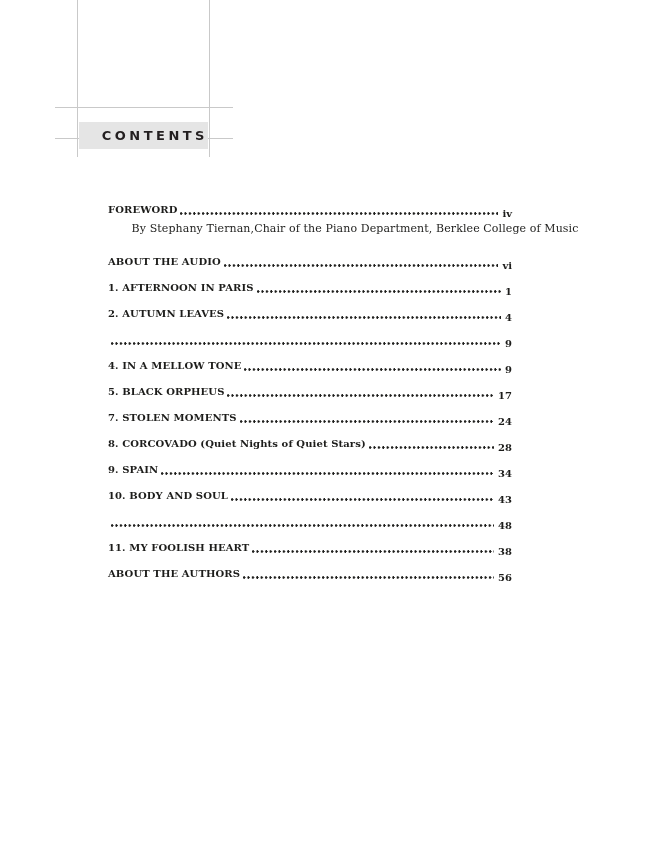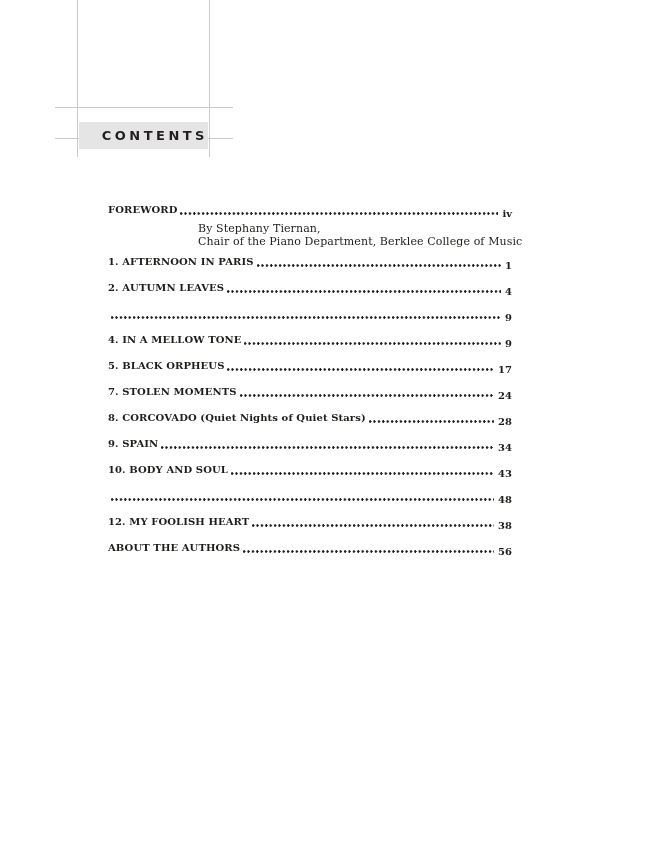--- a/index.html
+++ b/index.html
@@ -86,21 +86,21 @@
     background-position: left calc(50% + 4.5px);
   }
   .toc-sub {
     height: 26px;
     padding-left: 90px;
     font-size: 11px;
     font-weight: normal;
     line-height: 13px;
     letter-spacing: 0.1px;
     display: flex;
-    flex-direction: column;
+    flex-direction: row;
     justify-content: center;
     white-space: nowrap;
   }
 </style>
 </head>
 <body>
 
 <div class="page">
 
   <div class="vline vline-left"></div>
@@ -114,20 +114,25 @@
 
   <div class="toc" id="toc">
       <div class="toc-row">
         <span class="toc-label">FOREWORD</span>
         <span class="leader"></span>
         <span class="toc-page">iv</span>
       </div>
       <div class="toc-sub">
         <div>By Stephany Tiernan,</div>
         <div>Chair of the Piano Department, Berklee College of Music</div>
+      </div>
+      <div class="toc-row">
+        <span class="toc-label">ABOUT THE AUDIO</span>
+        <span class="leader"></span>
+        <span class="toc-page">vi</span>
       </div>
       <div class="toc-row">
         <span class="toc-label">1. AFTERNOON IN PARIS</span>
         <span class="leader"></span>
         <span class="toc-page">1</span>
       </div>
       <div class="toc-row">
         <span class="toc-label">2. AUTUMN LEAVES</span>
         <span class="leader"></span>
         <span class="toc-page">4</span>
@@ -164,21 +169,21 @@
       <div class="toc-row">
         <span class="toc-label">10. BODY AND SOUL</span>
         <span class="leader"></span>
         <span class="toc-page">43</span>
       </div>
       <div class="toc-row">
         <span class="leader"></span>
         <span class="toc-page">48</span>
       </div>
       <div class="toc-row">
-        <span class="toc-label">12. MY FOOLISH HEART</span>
+        <span class="toc-label">11. MY FOOLISH HEART</span>
         <span class="leader"></span>
         <span class="toc-page">38</span>
       </div>
       <div class="toc-row">
         <span class="toc-label">ABOUT THE AUTHORS</span>
         <span class="leader"></span>
         <span class="toc-page">56</span>
       </div>
     </div>
 

